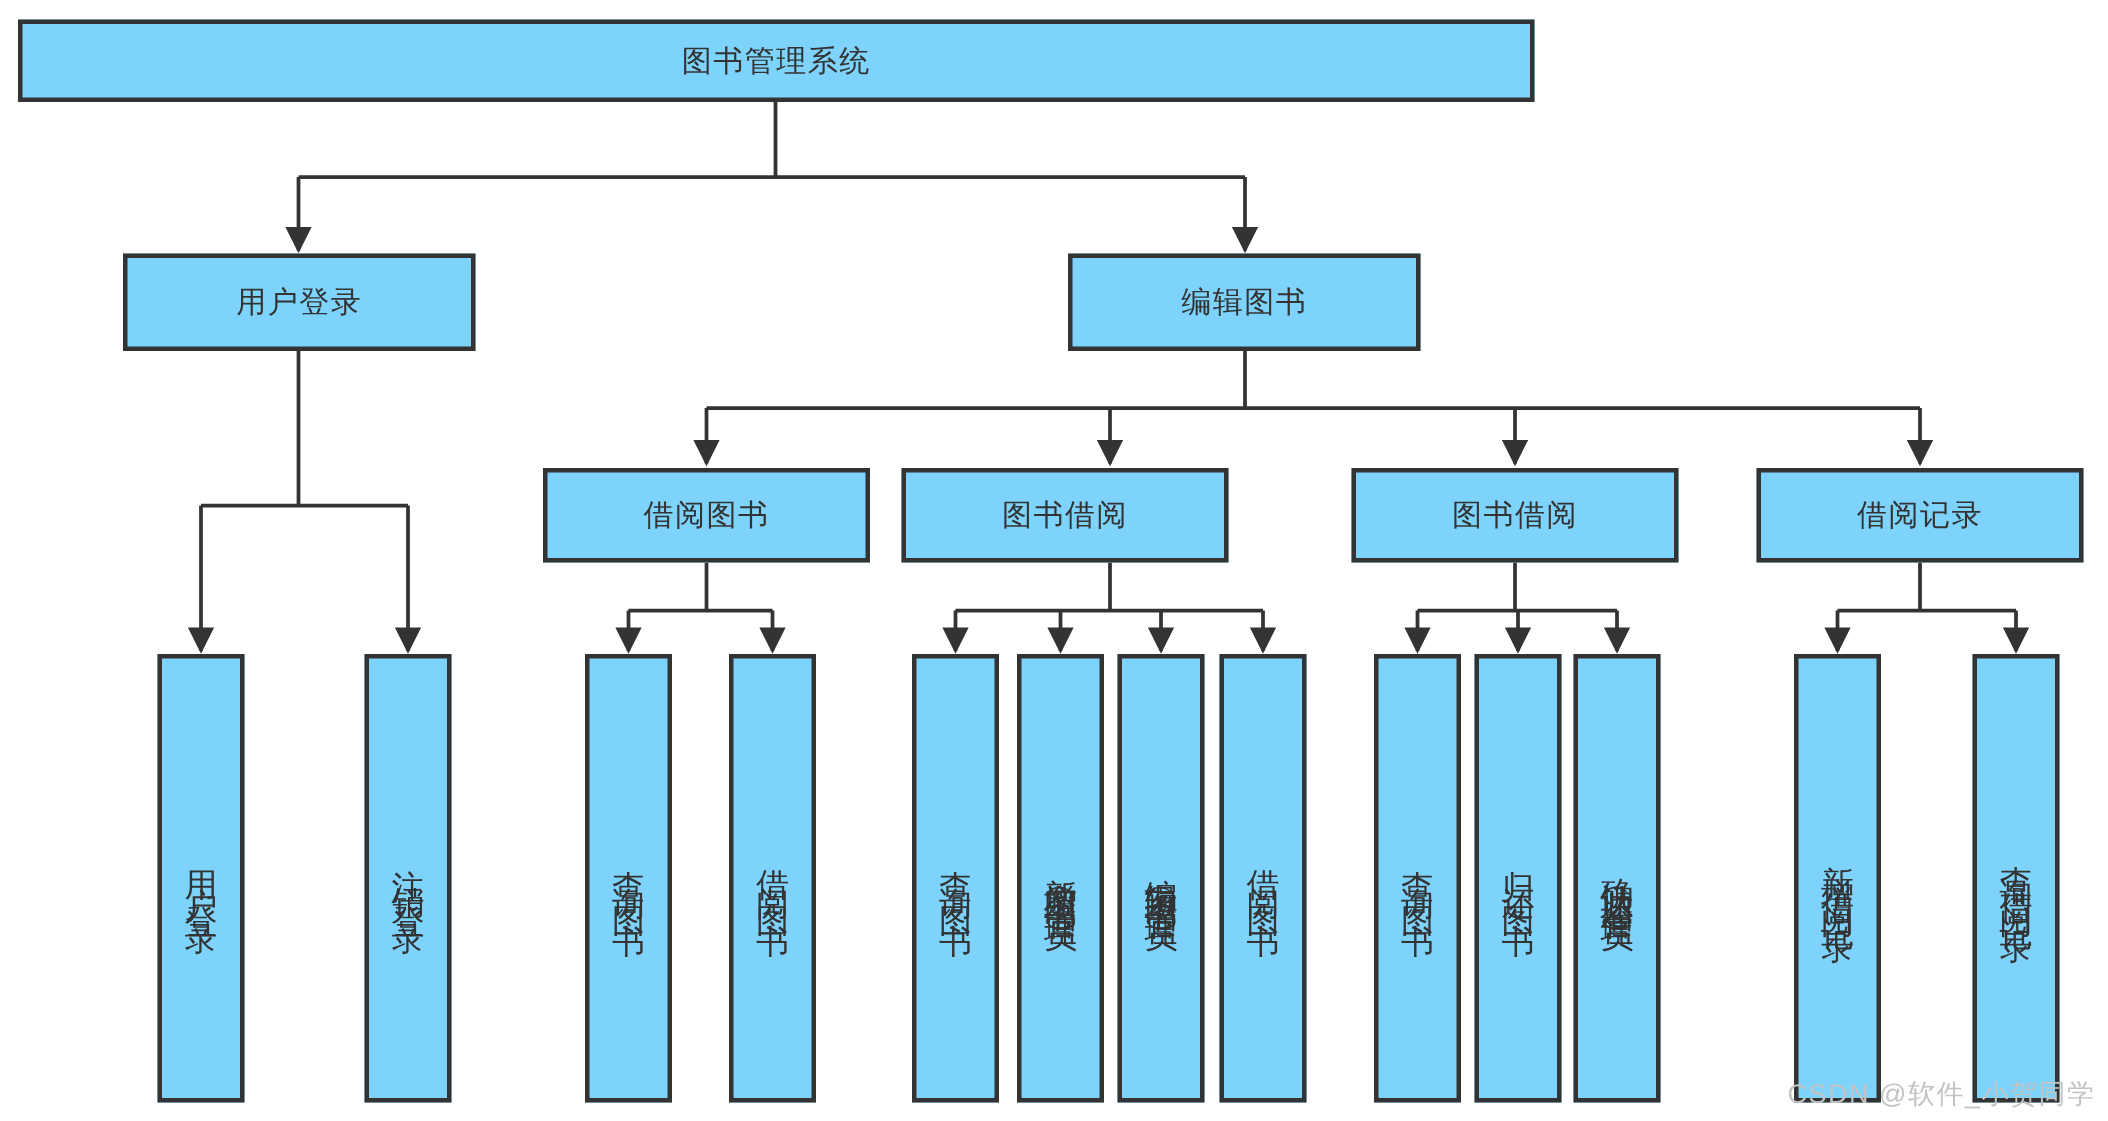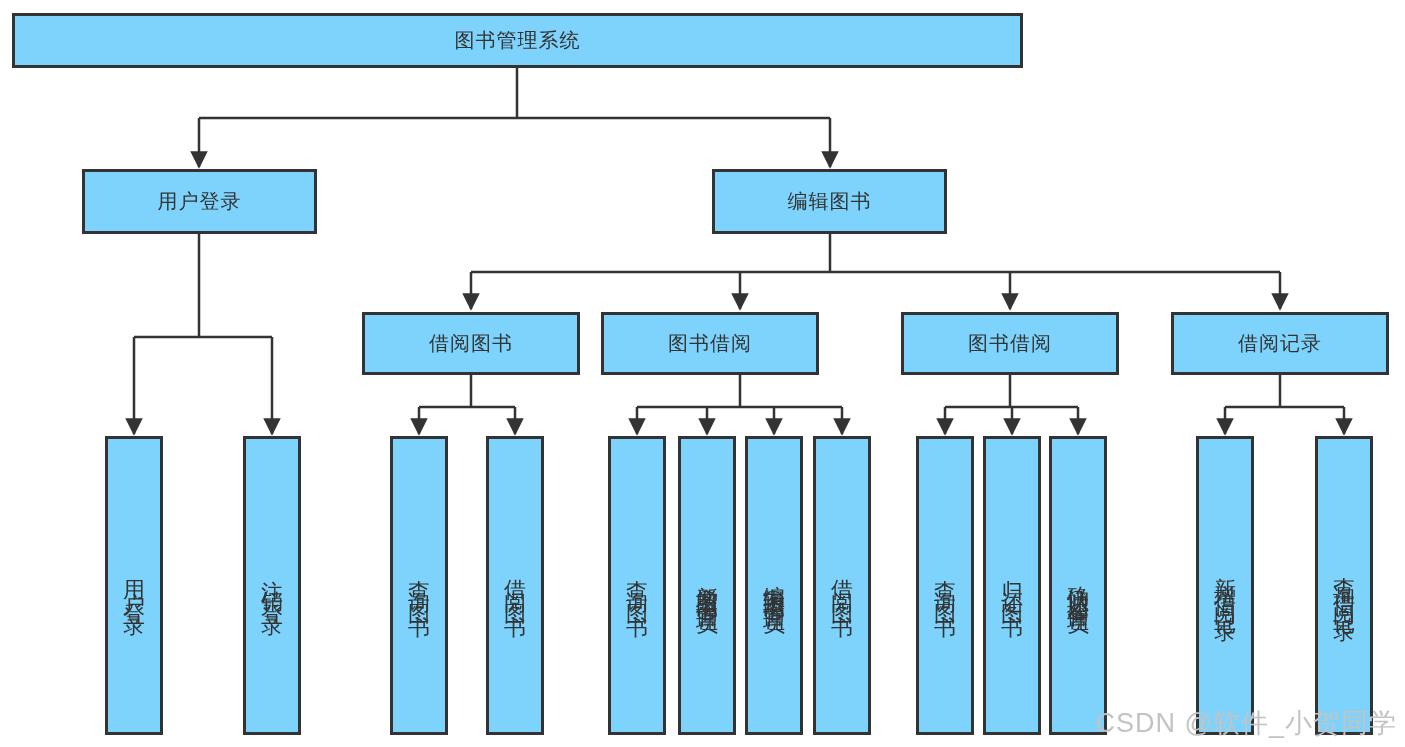--- a/index.html
+++ b/index.html
@@ -25,21 +25,21 @@
   .root{left:12px;top:13px;width:1011px;height:55px;}
   .leaf{top:436px;width:58px;height:299px;}
   .vlabel{
     writing-mode:vertical-rl;
     text-orientation:mixed;
     font-size:22px;color:#333333;
     line-height:1;
   }
   .watermark{
     position:absolute;right:8px;bottom:6px;
-    font-size:27px;color:#c3c3c3;letter-spacing:1px;
+    font-size:18px;color:#c3c3c3;letter-spacing:1px;
     z-index:5;white-space:nowrap;
   }
 </style>
 </head>
 <body>
 
 <div class="canvas">
 
   <svg class="wires" viewBox="0 0 1405 747">
     <defs>

